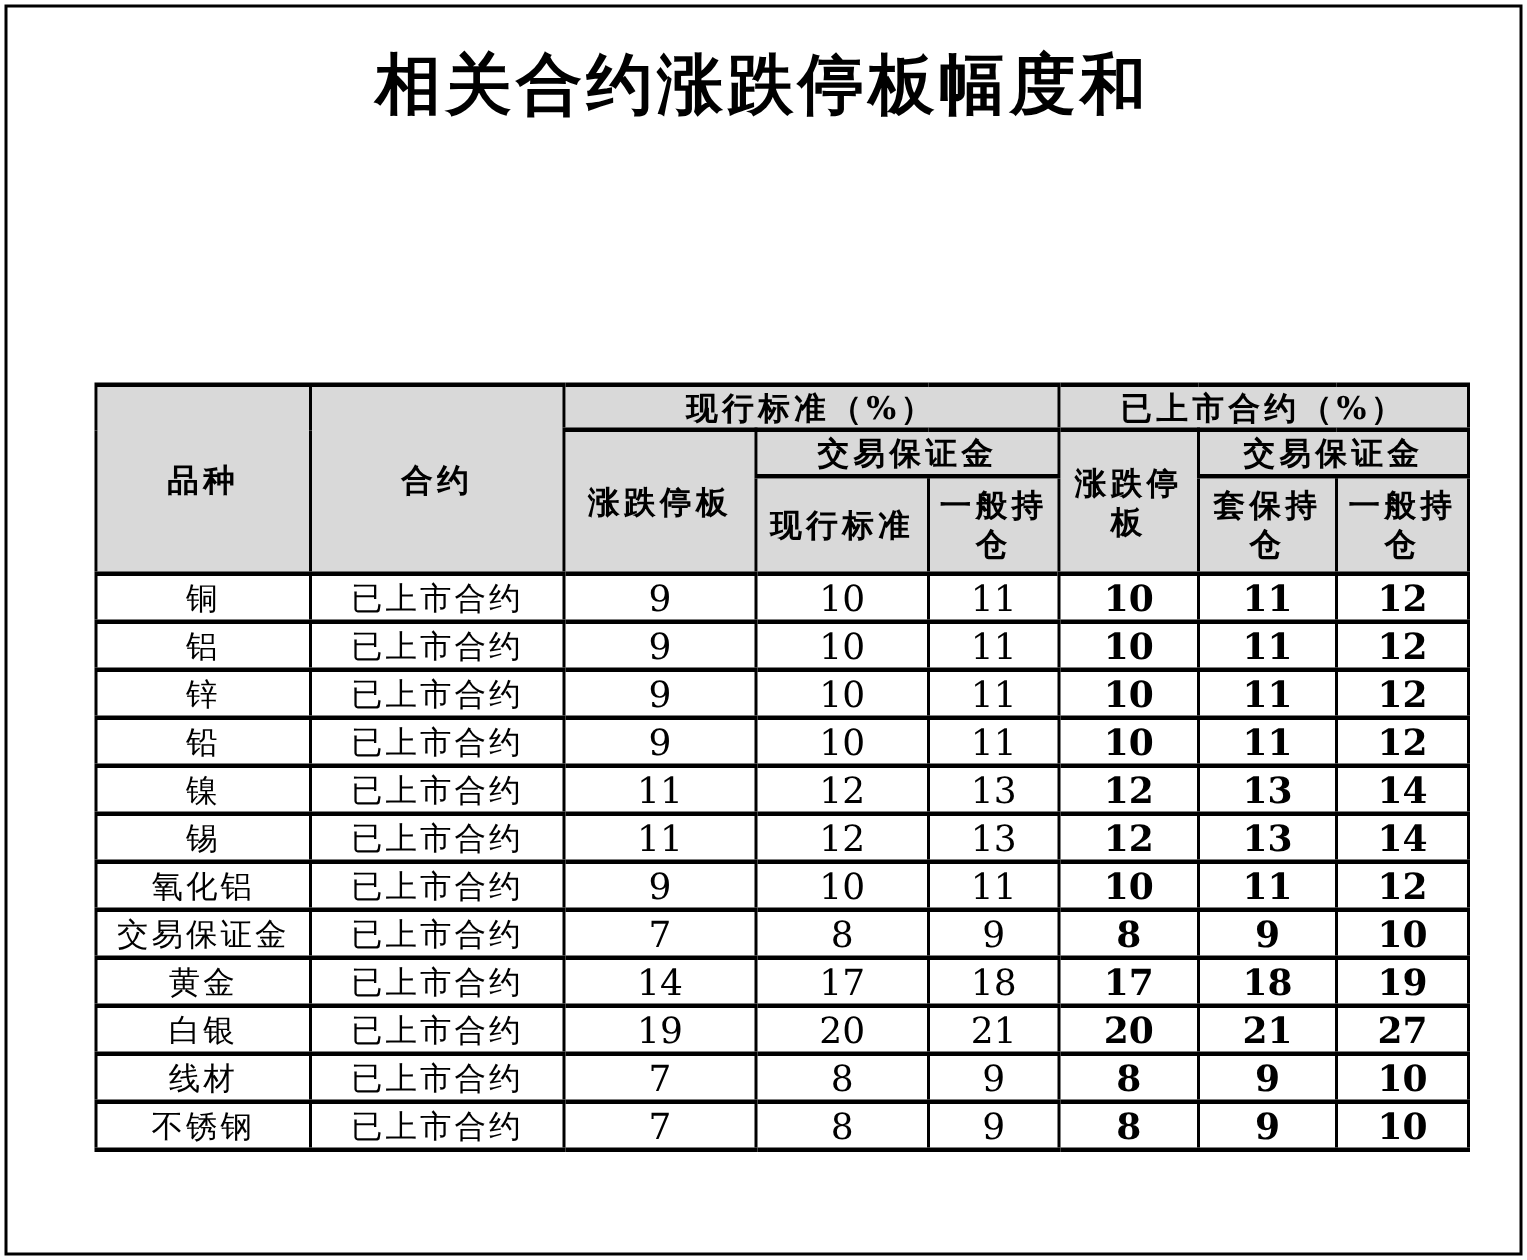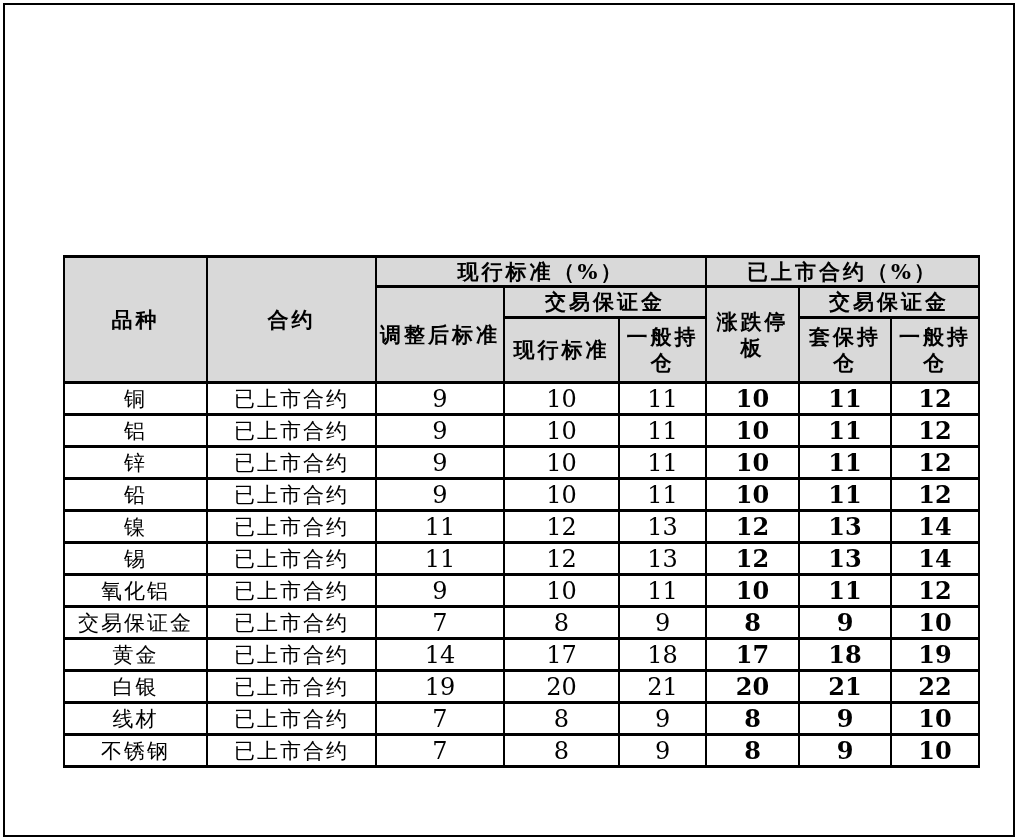--- a/index.html
+++ b/index.html
@@ -34,21 +34,21 @@
   tr.h1{height:30px;}
   tr.h2{height:31px;}
   tr.h3{height:65px;}
   tbody tr{height:32px;}
 </style>
 </head>
 <body>
 
 <div class="page-frame"></div>
 
-<h1 class="title"><br></h1>
+<h1 class="title"><span>相关合约涨跌停板幅度和</span><br></h1>
 
 <div class="table-wrap">
   <table>
     <colgroup>
       <col style="width:143px">
         <col style="width:169px">
       <col style="width:128px">
         <col style="width:115px">
         <col style="width:87px">
       <col style="width:93px">
@@ -56,21 +56,21 @@
         <col style="width:88px">
     </colgroup>
     <thead>
       <tr class="h1">
         <th rowspan="3">品种</th>
         <th rowspan="3">合约</th>
         <th colspan="3">现行标准（%）</th>
         <th colspan="3">已上市合约（%）</th>
       </tr>
       <tr class="h2">
-        <th rowspan="2">调整后标准</th>
+        <th rowspan="2">涨跌停板</th>
         <th colspan="2">交易保证金</th>
         <th rowspan="2" class="pre">涨跌停
 板</th>
         <th colspan="2">交易保证金</th>
       </tr>
       <tr class="h3">
         <th>现行标准</th>
         <th class="pre">一般持
 仓</th>
         <th class="pre">套保持
@@ -171,21 +171,21 @@
     <td class="num bold">19</td>
   </tr>
         <tr>
     <td class="cjk">白银</td>
     <td class="cjk">已上市合约</td>
     <td class="num">19</td>
     <td class="num">20</td>
     <td class="num">21</td>
     <td class="num bold">20</td>
     <td class="num bold">21</td>
-    <td class="num bold">22</td>
+    <td class="num bold">27</td>
   </tr>
         <tr>
     <td class="cjk">线材</td>
     <td class="cjk">已上市合约</td>
     <td class="num">7</td>
     <td class="num">8</td>
     <td class="num">9</td>
     <td class="num bold">8</td>
     <td class="num bold">9</td>
     <td class="num bold">10</td>

